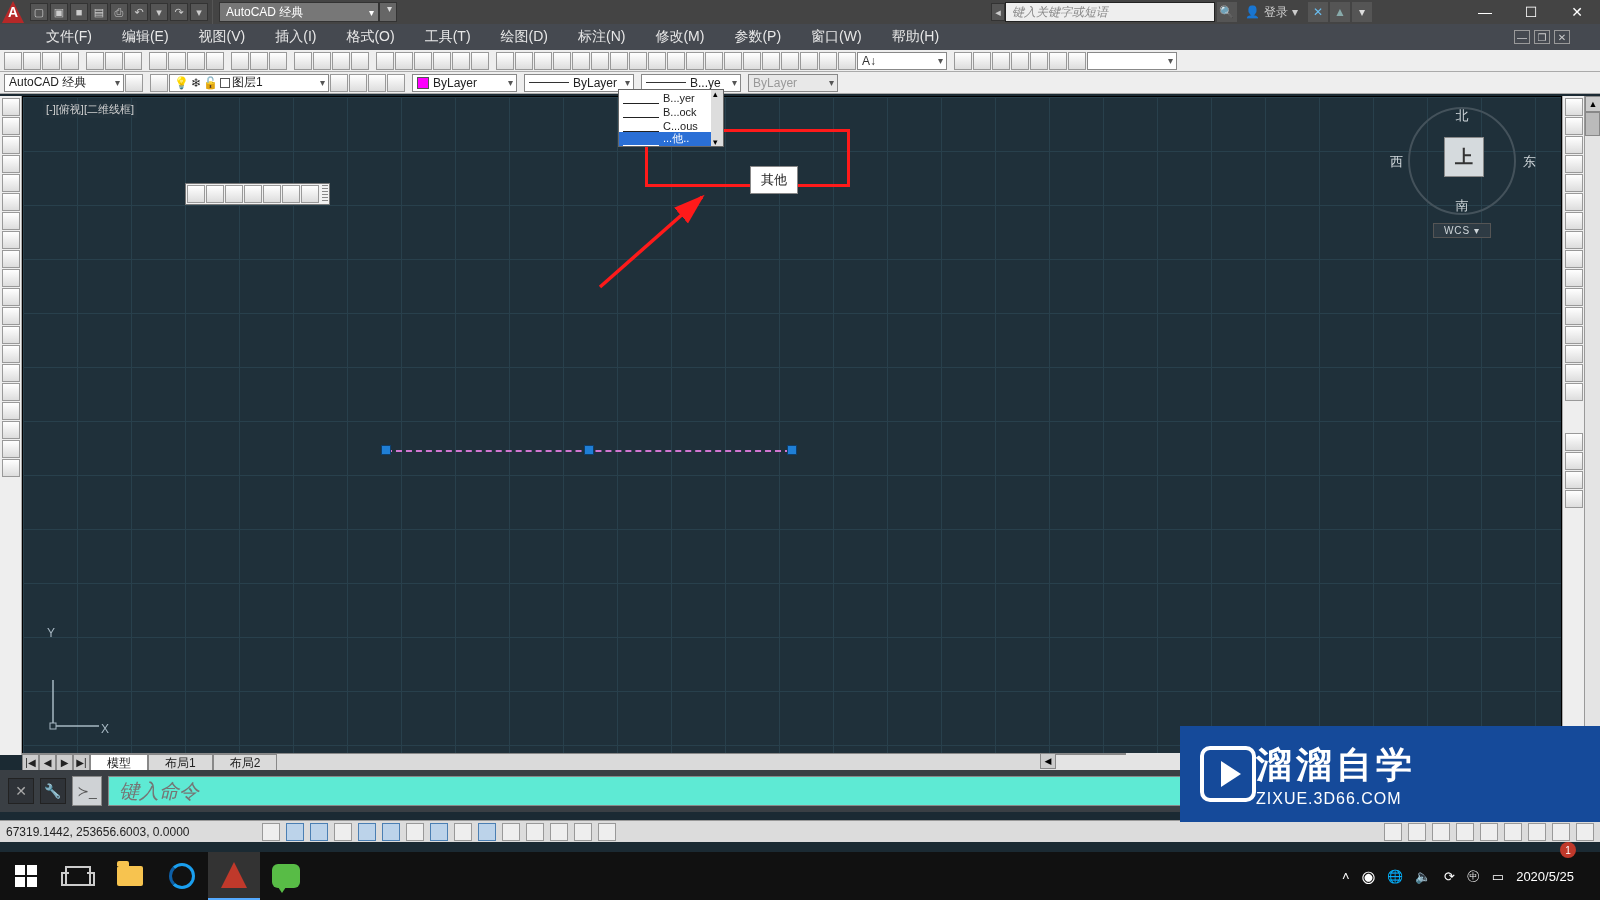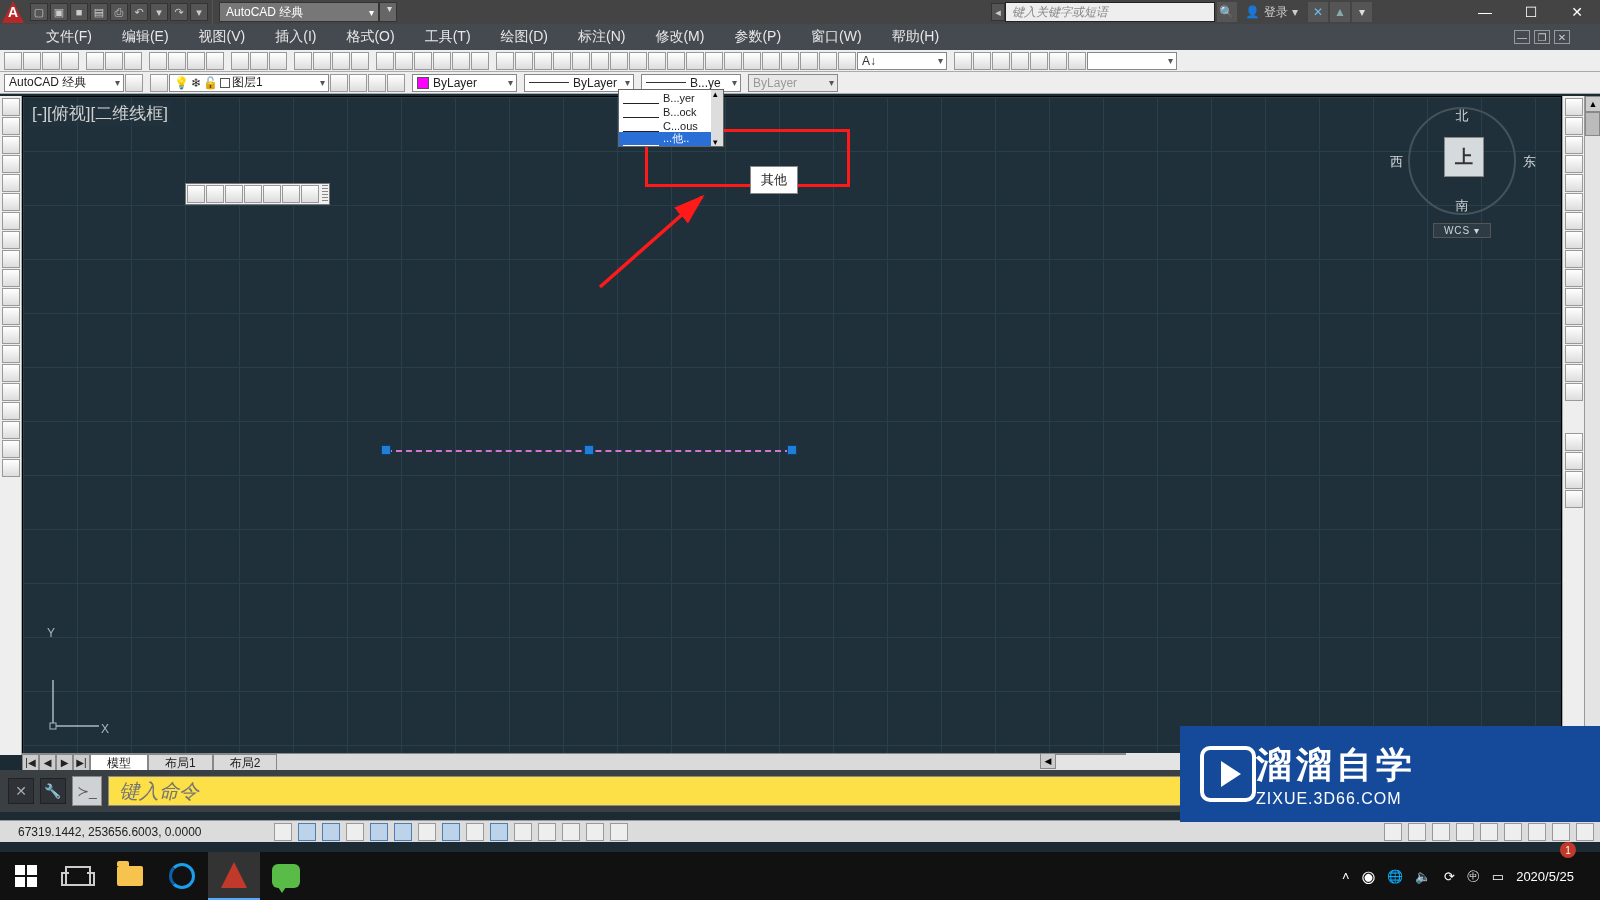--- a/index.html
+++ b/index.html
@@ -49,21 +49,21 @@
   .lw-tooltip { position:absolute; top:166px; left:750px; background:#fff; border:1px solid #888; padding:4px 10px; font-size:13px; color:#222; z-index:51;}
   .red-frame { position:absolute; top:129px; left:645px; width:205px; height:58px; border:3px solid #ff1a1a; z-index:49;}
   .red-arrow { position:absolute; top:185px; left:592px; width:130px; height:110px; z-index:48; }
 
   
   .draw-wrap { position:absolute; top:96px; left:0; right:0; bottom:145px; display:flex; }
   .vtool { width:22px; background:#eee; border-right:1px solid #aaa; display:flex; flex-direction:column; align-items:center; padding:2px 0; gap:1px;}
   .vtool .tbtn{width:18px;height:18px;}
   .vtool-right { width:22px; background:#eee; border-left:1px solid #aaa; display:flex; flex-direction:column; align-items:center; padding:2px 0; gap:1px;}
   .canvas-outer { flex:1; position:relative; background:#1f303a; overflow:hidden; border:1px solid #000; }
-  .view-label { position:absolute; top:4px; left:6px; color:#d0d0d0; font-size:17px; background:rgba(40,55,65,.4); padding:1px 3px;}
+  .view-label { position:absolute; top:4px; left:20px; color:#d0d0d0; font-size:11px; background:rgba(40,55,65,.4); padding:1px 3px;}
   .grid { position:absolute; inset:0; background-image:
       linear-gradient(#28404c 1px,transparent 1px),
       linear-gradient(90deg,#28404c 1px,transparent 1px);
     background-size:54px 54px; }
   .dotted-line { position:absolute; top:353px; left:363px; width:405px; height:0;
     border-top:2px dashed #d176d1; }
   .grip { position:absolute; width:10px; height:10px; background:#1f7fd6; border:1px solid #0d3e6b; }
   .ucs { position:absolute; left:22px; bottom:20px; color:#a7b8c3; font-size:12px;}
   .ucs svg { display:block;}
   .float-toolbar { position:absolute; top:86px; left:162px; height:22px; background:#f1f1f1; border:1px solid #777; display:flex; padding:1px; gap:1px;}
@@ -91,25 +91,25 @@
   .tab.inactive{background:#dadada;}
   .tab-spacer{flex:1;}
   .hscroll { position:absolute; right:22px; bottom:129px; left:1040px; height:18px; background:#e4e4e4; display:flex;}
   .hscroll .track{flex:1;}
   .hscroll .thumb{width:70px;background:#bbb;border:1px solid #888;}
 
   
   .cmdline { position:absolute; left:0; right:0; bottom:88px; height:42px; background:#3a3f44; display:flex; align-items:center; gap:6px; padding:0 8px;}
   .cmdline .cico{ width:26px; height:26px; background:#2f3338; border:1px solid #222; color:#aaa; display:flex; align-items:center; justify-content:center; font-size:14px;}
   .cmdline .prompt { width:30px; height:30px; background:#cfd2d5; border:1px solid #888; color:#555; display:flex; align-items:center; justify-content:center; font-size:14px;}
-  .cmdline input { flex:1; height:30px; background:#fde047; border:1px solid #888; color:#777; font-style:italic; font-size:20px; padding:0 10px;}
+  .cmdline input { flex:1; height:30px; background:#5eead4; border:1px solid #888; color:#777; font-style:italic; font-size:20px; padding:0 10px;}
 
   
   .statusbar { position:absolute; left:0; right:0; bottom:58px; height:22px; background:#dcdcdc; border-top:1px solid #999; display:flex; align-items:center; font-size:12px; color:#222; gap:6px; padding:0 6px;}
-  .statusbar .coords{min-width:250px;margin-left:12px;}
+  .statusbar .coords{min-width:250px;}
   .statusbar .sbtn{width:18px;height:18px;background:#eee;border:1px solid #999;}
   .statusbar .spacer{flex:1;}
   .statusbar .sbtn.on{background:#bcd3ea;border-color:#4b7fb3;}
 
   
   .watermark { position:absolute; right:0; bottom:78px; width:420px; height:96px; background:#154a9a; color:#ffffff; display:flex; align-items:center; padding:0 20px;}
   .watermark .play{ width:56px; height:56px; border:4px solid #fff; border-radius:10px; display:flex; align-items:center; justify-content:center;}
   .watermark .play:before{content:"";border-left:20px solid #fff;border-top:13px solid transparent;border-bottom:13px solid transparent;margin-left:6px;}
   .watermark .txts{display:flex;flex-direction:column;}
   .watermark .big{font-size:36px;font-weight:bold;letter-spacing:4px;}

